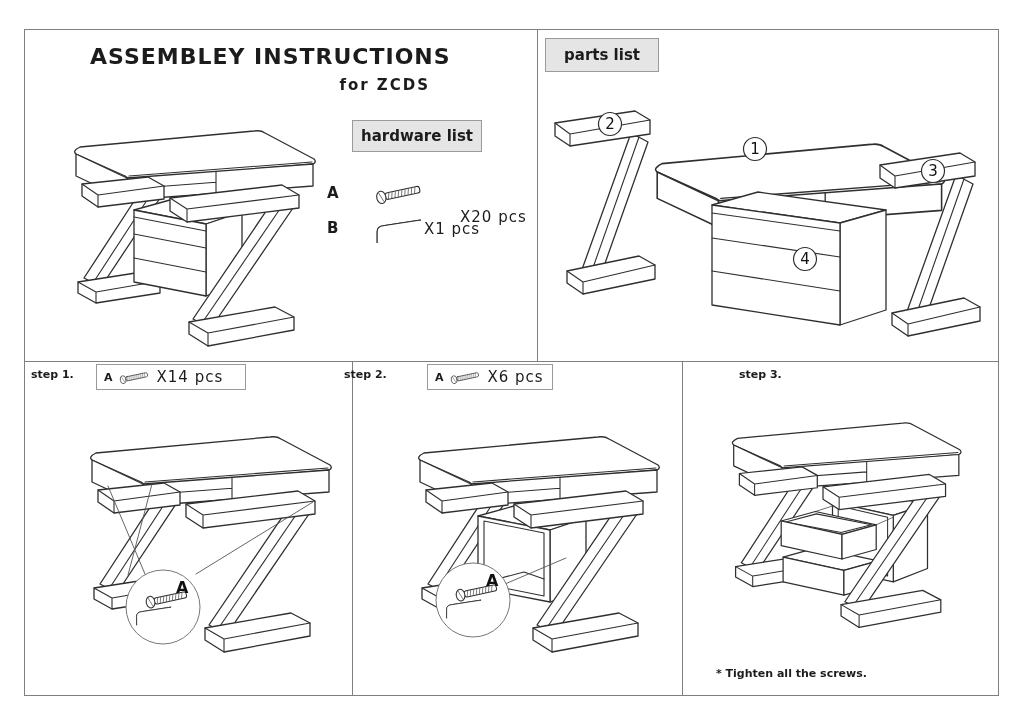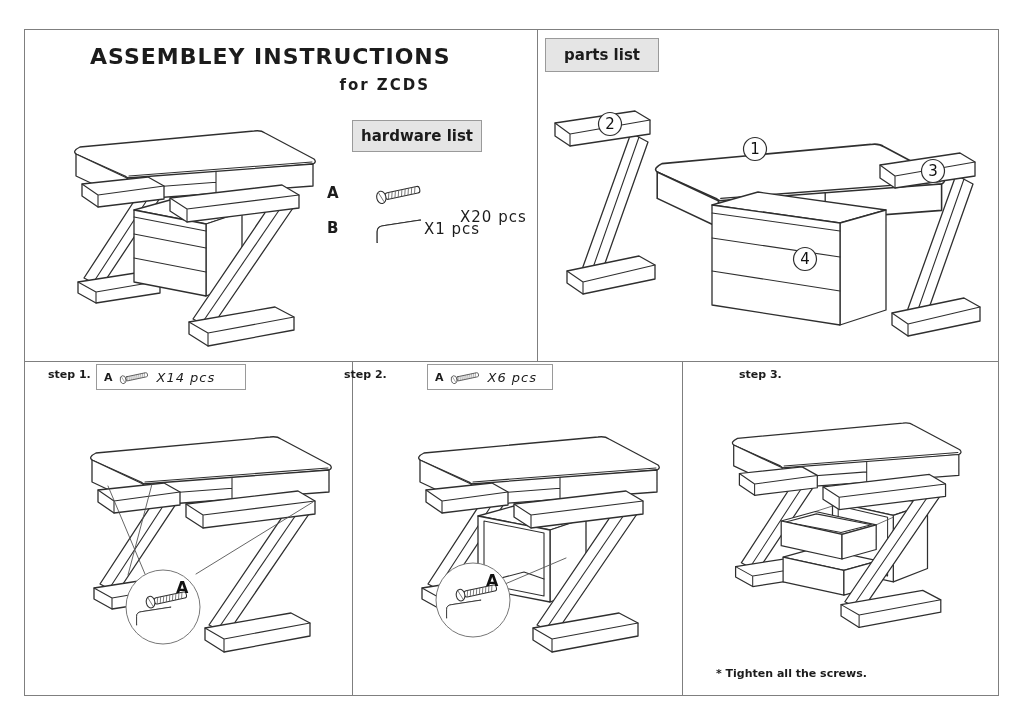--- a/index.html
+++ b/index.html
@@ -11,21 +11,21 @@
   .title { font-size:22px; font-weight:bold; letter-spacing:1px; text-align:right; white-space:nowrap; }
   .subtitle { font-size:15px; font-weight:bold; letter-spacing:2px; text-align:right; white-space:nowrap; }
   .list-box { border:1px solid #9a9a9a; display:flex; align-items:center; justify-content:center;
     font-size:15px; font-weight:bold; background:#e5e5e5; white-space:nowrap; }
   .hw-label { font-size:15px; font-weight:bold; }
   .hw-qty { font-size:15px; letter-spacing:1px; white-space:nowrap; }
   .step-label { font-size:11px; font-weight:bold; white-space:nowrap; }
   .step-box { border:1px solid #9a9a9a; display:flex; align-items:center; gap:5px;
     padding:0 7px; background:#fff; }
   .step-box .sb-a { font-size:11px; font-weight:bold; }
-  .step-box .sb-qty { font-size:13px; letter-spacing:1px; white-space:nowrap;font-style:italic; }
+  .step-box .sb-qty { font-size:15px; letter-spacing:1px; white-space:nowrap; }
   .note { font-size:11px; font-weight:bold; white-space:nowrap; }
   svg { overflow:visible; }
   .draw path, .draw rect, .draw ellipse { fill:#ffffff; stroke:#2f2f2f; stroke-width:1.3;
     stroke-linejoin:round; stroke-linecap:round; }
   .draw .ln { fill:none; stroke-width:1.1; }
   .draw .thin { fill:none; stroke:#555; stroke-width:0.9; }
   .draw text { font-family:"DejaVu Sans", sans-serif; fill:#111; stroke:none; }
   .badge circle { fill:#fff; stroke:#2f2f2f; stroke-width:1.2; }
   .badge text { font-size:15px; }
   .callout-a { font-size:16px; font-weight:bold; }
@@ -187,21 +187,21 @@
     <circle cx="396" cy="142" r="11.5"></circle>
     <text x="396" y="147" text-anchor="middle">3</text>
   </g>
   <g class="badge">
     <circle cx="268" cy="230" r="11.5"></circle>
     <text x="268" y="235" text-anchor="middle">4</text>
   </g>
 </svg>
 
 
-<div class="abs step-label" style="left:48px;top:368px;">step 1.</div>
+<div class="abs step-label" style="left:31px;top:368px;">step 1.</div>
 <div class="abs step-box" style="left:96px;top:364px;width:150px;height:26px;">
   <span class="sb-a">A</span>
   <svg class="draw" width="34" height="19" viewBox="0 0 64 36">
       <use href="#icon-screw"></use>
     </svg>
   <span class="sb-qty">X14 pcs</span>
 </div>
 <svg class="abs draw" style="left:24px;top:362px;" width="328" height="334" viewBox="0 0 328 334">
   <g transform="translate(22,58)">
     <use href="#g-desk-top"></use>

